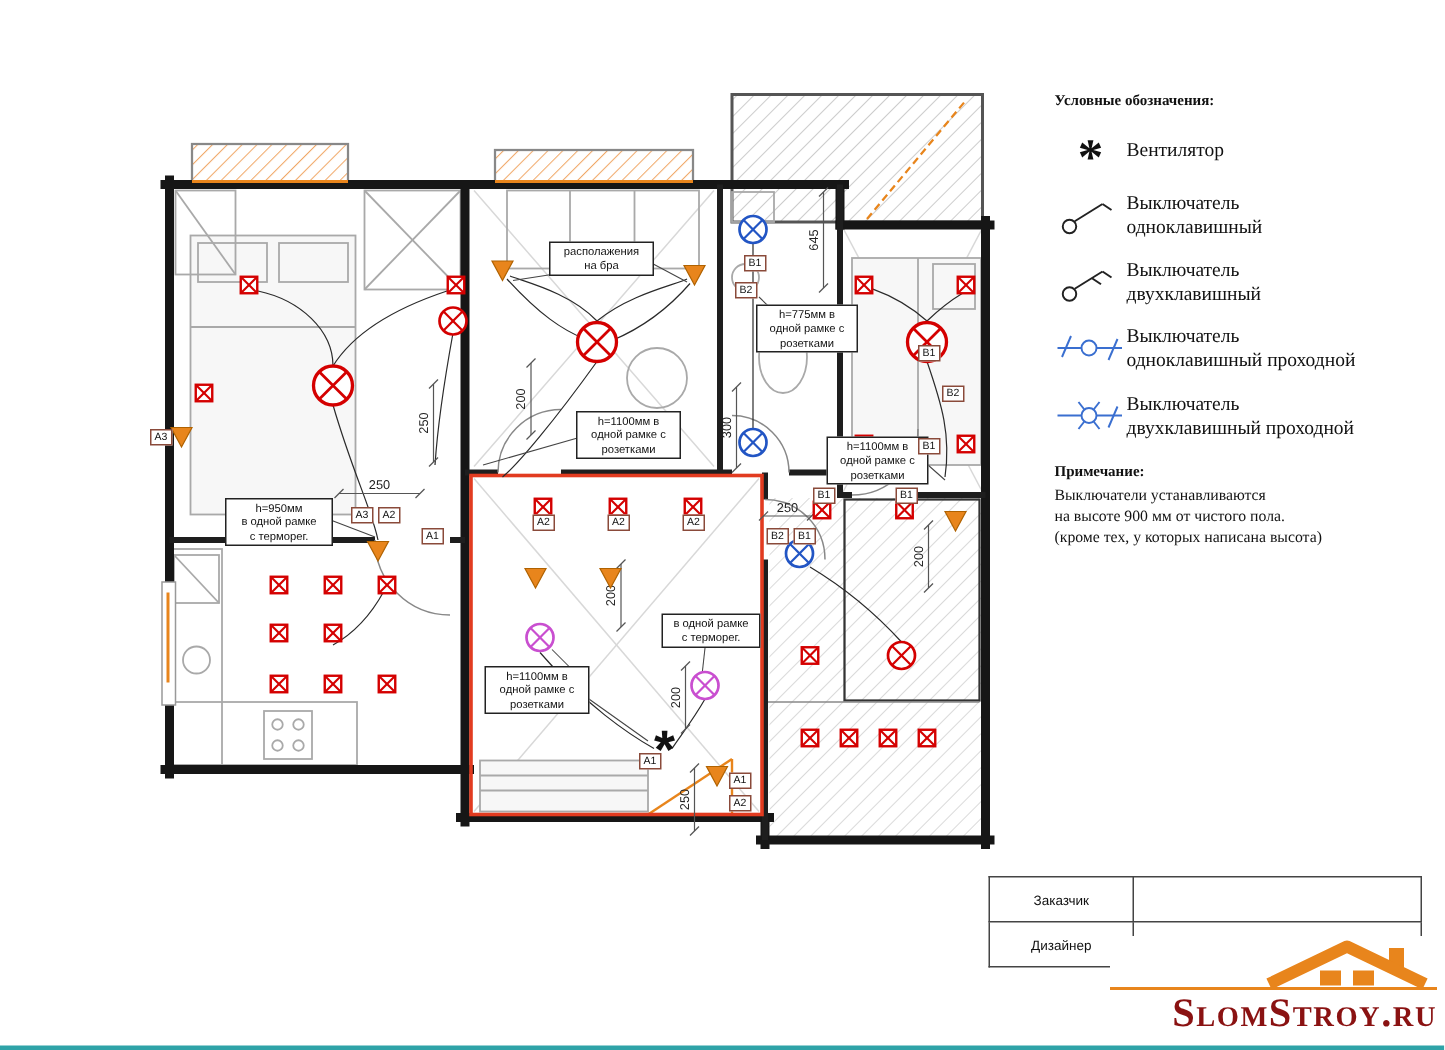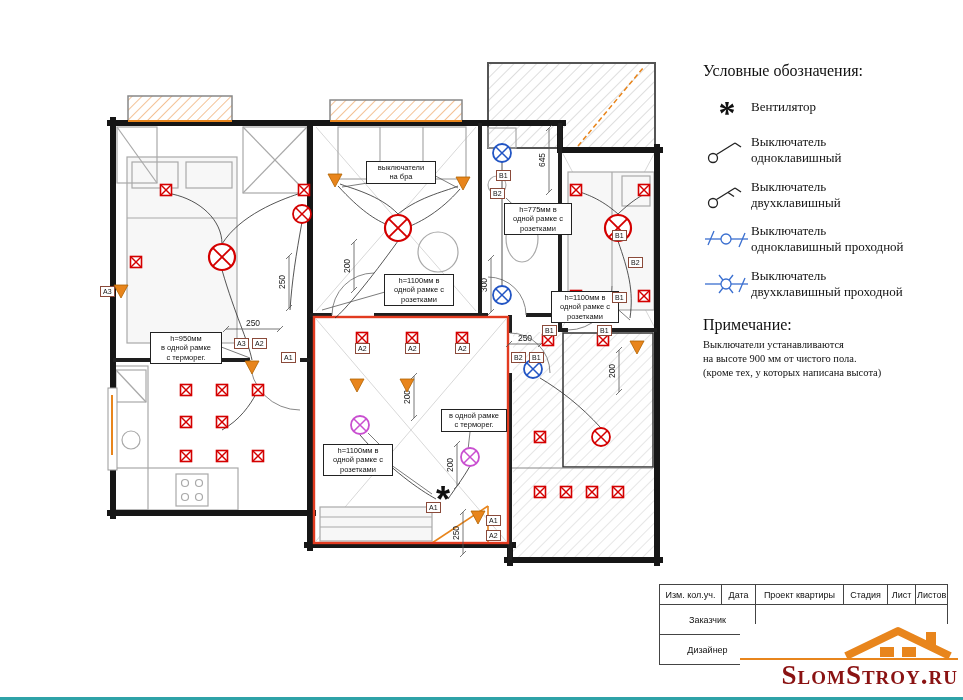--- a/index.html
+++ b/index.html
@@ -11,21 +11,21 @@
   .plan{position:absolute;left:0;top:0;width:963px;height:700px;}
 
   .anno{position:absolute;z-index:6;background:#fff;border:1px solid #222;
         font-size:7.5px;line-height:1.25;text-align:center;white-space:pre-line;
         padding:1px 2px;color:#111;}
   .tag{position:absolute;z-index:6;background:#fff;border:1px solid #8a4a3a;
        font-size:7px;line-height:1;padding:1px 2px;color:#111;}
 
   .legend{position:absolute;left:703px;top:62px;width:242px;
           font-family:"Liberation Serif",serif;color:#111;}
-  .legend-h{font-weight:normal;font-size:16px;margin-bottom:12px;}
+  .legend-h{font-weight:bold;font-size:10px;margin-bottom:12px;}
   .li{display:flex;align-items:center;margin-bottom:12px;}
   .sym{width:48px;flex:0 0 48px;height:30px;display:flex;align-items:center;justify-content:center;}
   .fan-glyph{font-size:34px;font-weight:bold;line-height:.8;transform:translateY(6px);}
   .lt{font-size:13px;line-height:1.25;white-space:pre-line;}
   .note-h{margin-top:16px;margin-bottom:4px;}
   .note-t{font-size:10.5px;line-height:1.35;white-space:pre-line;}
 
   .tb{position:absolute;left:659px;top:584px;border-collapse:collapse;table-layout:fixed;
       width:288px;z-index:3;background:#fff;}
   .tb td{border:1px solid #444;font-size:9px;text-align:center;vertical-align:middle;
@@ -318,21 +318,21 @@
       <use href="#tri" x="407" y="385"></use>
       <use href="#tri" x="637" y="347"></use>
       <use href="#tri" x="121" y="291"></use>
       <use href="#tri" x="252" y="367"></use>
       <use href="#tri" x="478" y="517"></use>
     </g>
 
     <text x="436" y="512" font-size="36" font-weight="bold" fill="#111">*</text>
   </svg>
 
-  <div class="anno" style="left:366px;top:161px;width:64px">выключатели
+  <div class="anno" style="left:366px;top:161px;width:64px">располажения
 на бра</div>
   <div class="anno" style="left:504px;top:203px;width:62px">h=775мм в
 одной рамке с
 розетками</div>
   <div class="anno" style="left:384px;top:274px;width:64px">h=1100мм в
 одной рамке с
 розетками</div>
   <div class="anno" style="left:150px;top:332px;width:66px">h=950мм
 в одной рамке
 с терморег.</div>
@@ -438,28 +438,20 @@
   <table class="tb">
     <colgroup>
       <col style="width:62px">
         <col style="width:34px">
         <col style="width:88px">
       <col style="width:44px">
         <col style="width:28px">
         <col style="width:32px">
     </colgroup>
     <tbody>
-        <tr style="height:20px">
-      <td>Изм. кол.уч.</td>
-      <td>Дата</td>
-      <td>Проект квартиры</td>
-      <td>Стадия</td>
-      <td>Лист</td>
-      <td>Листов</td>
-    </tr>
     <tr style="height:30px">
       <td colspan="2">Заказчик</td>
       <td colspan="4"></td>
     </tr>
     <tr style="height:30px">
       <td colspan="2">Дизайнер</td>
       <td colspan="4"></td>
     </tr>
   </tbody>
     </table>

